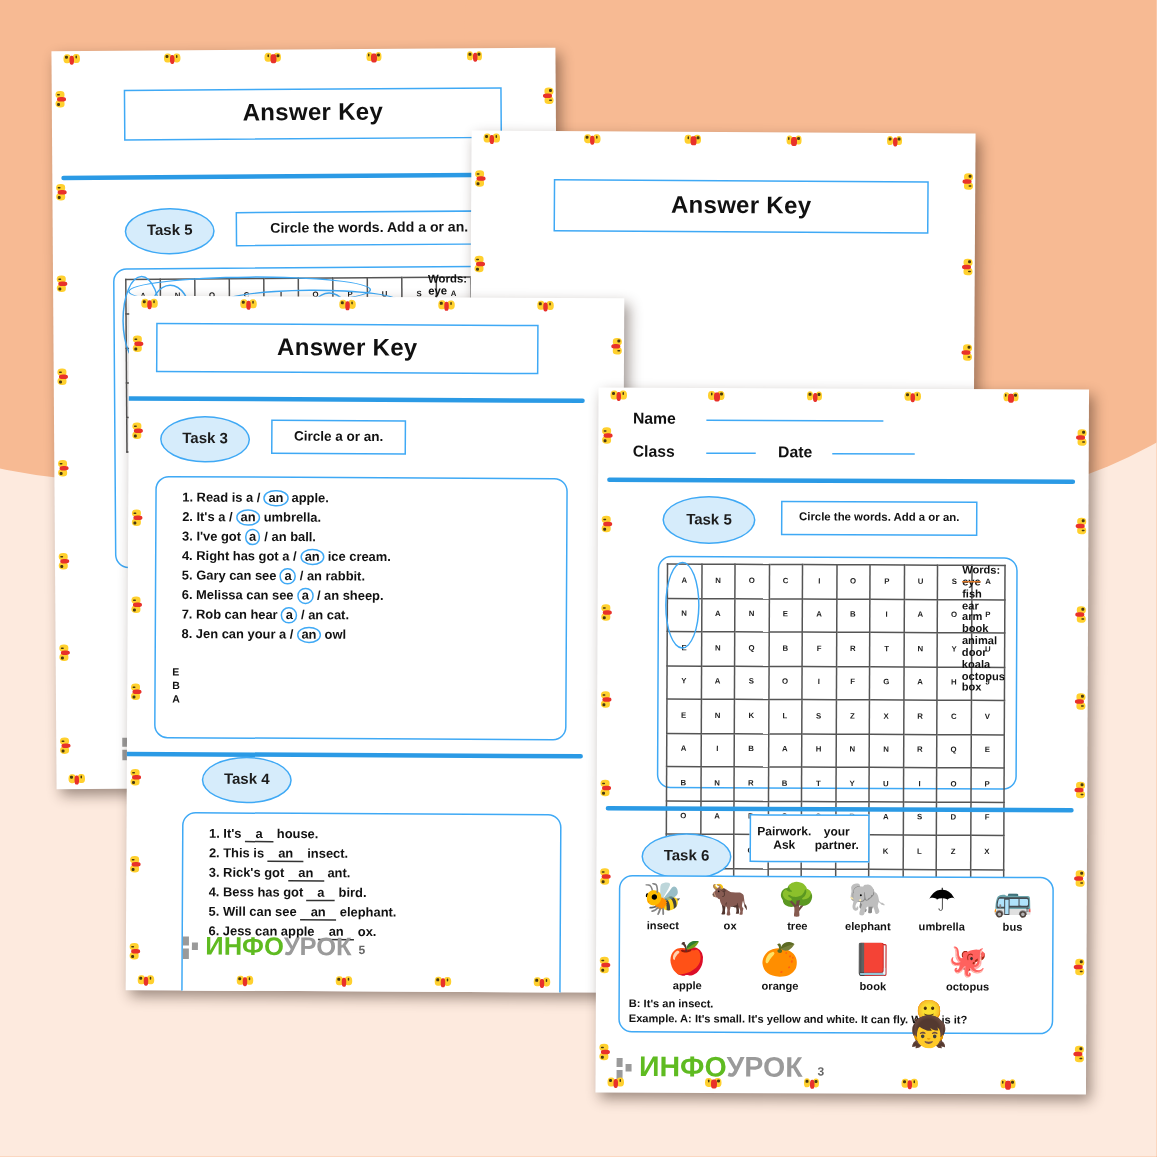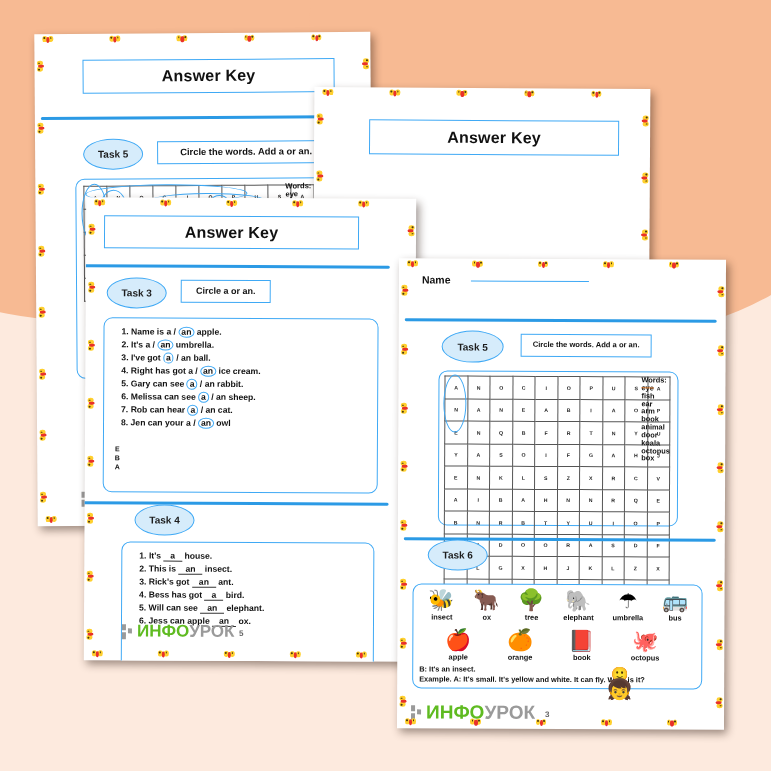--- a/index.html
+++ b/index.html
@@ -611,21 +611,21 @@
 
       <div class="task-pill" style="left:21px;top:80px;width:58px;height:29px;font-size:10px;">
         <span>Task 3</span>
       </div>
       <div class="task-label" style="left:95px;top:82px;width:90px;height:23px;font-size:9px;">
         <span>Circle a or an.</span>
       </div>
 
       <div class="panel" style="left:18px;top:120px;width:275px;height:175px;"></div>
       <div class="qlist" style="left:36px;top:128px;font-size:8.6px;" id="t3-list">
-          <div><span>1. </span><span>Name is a / </span><span class="circ">an</span><span> apple.</span></div>
+          <div><span>1. </span><span>Read is a / </span><span class="circ">an</span><span> apple.</span></div>
           <div><span>2. </span><span>It's a / </span><span class="circ">an</span><span> umbrella.</span></div>
           <div><span>3. </span><span>I've got </span><span class="circ">a</span><span> / an ball.</span></div>
           <div><span>4. </span><span>Right has got a / </span><span class="circ">an</span><span> ice cream.</span></div>
           <div><span>5. </span><span>Gary can see </span><span class="circ">a</span><span> / an rabbit.</span></div>
           <div><span>6. </span><span>Melissa can see </span><span class="circ">a</span><span> / an sheep.</span></div>
           <div><span>7. </span><span>Rob can hear </span><span class="circ">a</span><span> / an cat.</span></div>
           <div><span>8. </span><span>Jen can your a / </span><span class="circ">an</span><span> owl</span></div>
         </div>
 
       <div class="tiny-txt" style="left:30px;top:248px;font-size:7px;line-height:1.25;" id="stacked">
@@ -847,20 +847,26 @@
         </div>
     </div>
   </div>
 
   <div class="sheet" style="left:398px;top:259px;width:327px;height:470px;transform:rotate(0.25deg);">
     <div class="sheet-inner">
 
       <div class="name-row" style="left:23px;top:15px;font-size:10.5px;">
         <span>Name</span>
         <span class="nline" style="width:118px;margin-left:17px;"></span>
+      </div>
+      <div class="name-row" style="left:23px;top:37px;font-size:10.5px;">
+        <span>Class</span>
+        <span class="nline" style="width:33px;margin-left:18px;"></span>
+        <span style="margin-left:12px;">Date</span>
+        <span class="nline" style="width:55px;margin-left:10px;"></span>
       </div>
 
       <div class="hrule" style="left:6px;top:60px;width:312px;"></div>
 
       <div class="task-pill" style="left:43px;top:72px;width:60px;height:30px;font-size:10px;">
         <span>Task 5</span>
       </div>
       <div class="task-label" style="left:122px;top:75px;width:131px;height:23px;font-size:7.6px;">
         <span>Circle the words. Add a or an.</span>
       </div>
@@ -992,23 +998,27 @@
           </tbody>
       </table>
       <div class="ws-words" style="left:243px;top:117px;font-size:7.4px;">
         <span class="hd">Words:</span>
         <span id="ws-front-words"><span class="strike" style="display: block;">eye</span><span style="display: block;">fish</span><span style="display: block;">ear</span><span style="display: block;">arm</span><span style="display: block;">book</span><span style="display: block;">animal</span><span style="display: block;">door</span><span style="display: block;">koala</span><span style="display: block;">octopus</span><span style="display: block;">box</span></span>
       </div>
       <div class="ws-oval" style="left:45px;top:116px;width:21px;height:56px;"></div>
 
       <div class="hrule" style="left:6px;top:279px;width:312px;"></div>
 
-      <div class="task-pill" style="left:30px;top:281px;width:58px;height:29px;font-size:10px;text-align:center;">
+      <div class="task-pill" style="left:30px;top:297px;width:58px;height:29px;font-size:10px;text-align:center;">
         <span>Task 6</span>
       </div>
+      <div class="task-label" style="left:102px;top:284px;width:80px;height:32px;font-size:8px;" id="t6-label">
+          <span style="display: block;">Pairwork. Ask</span>
+          <span style="display: block;">your partner.</span>
+        </div>
 
       <div class="panel" style="left:15px;top:325px;width:290px;height:105px;"></div>
 
       <div class="pic-row" style="left:22px;top:330px;width:278px;justify-content:space-around;" id="pic1">
           <div class="pic">
             <div class="g">🐝</div>
             <div class="cap">insect</div>
           </div>
           <div class="pic">
             <div class="g">🐂</div>

